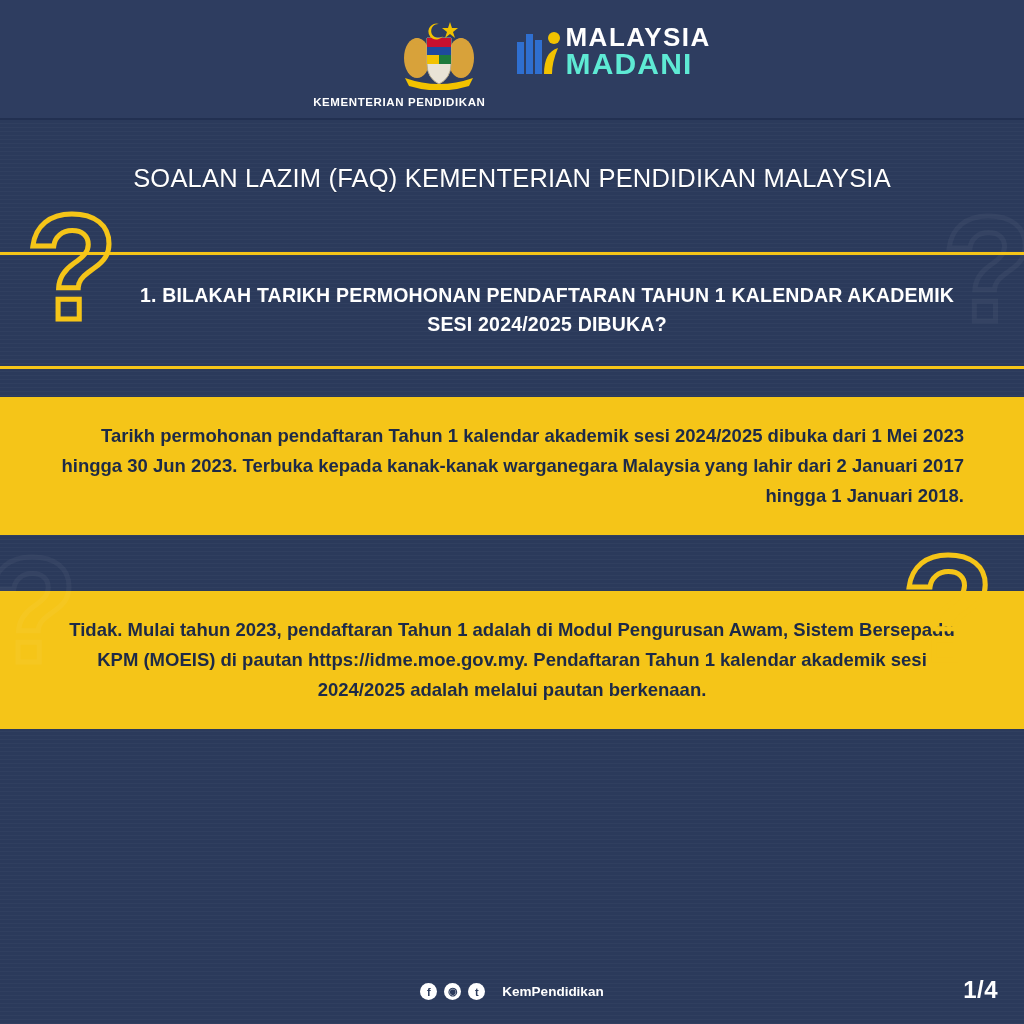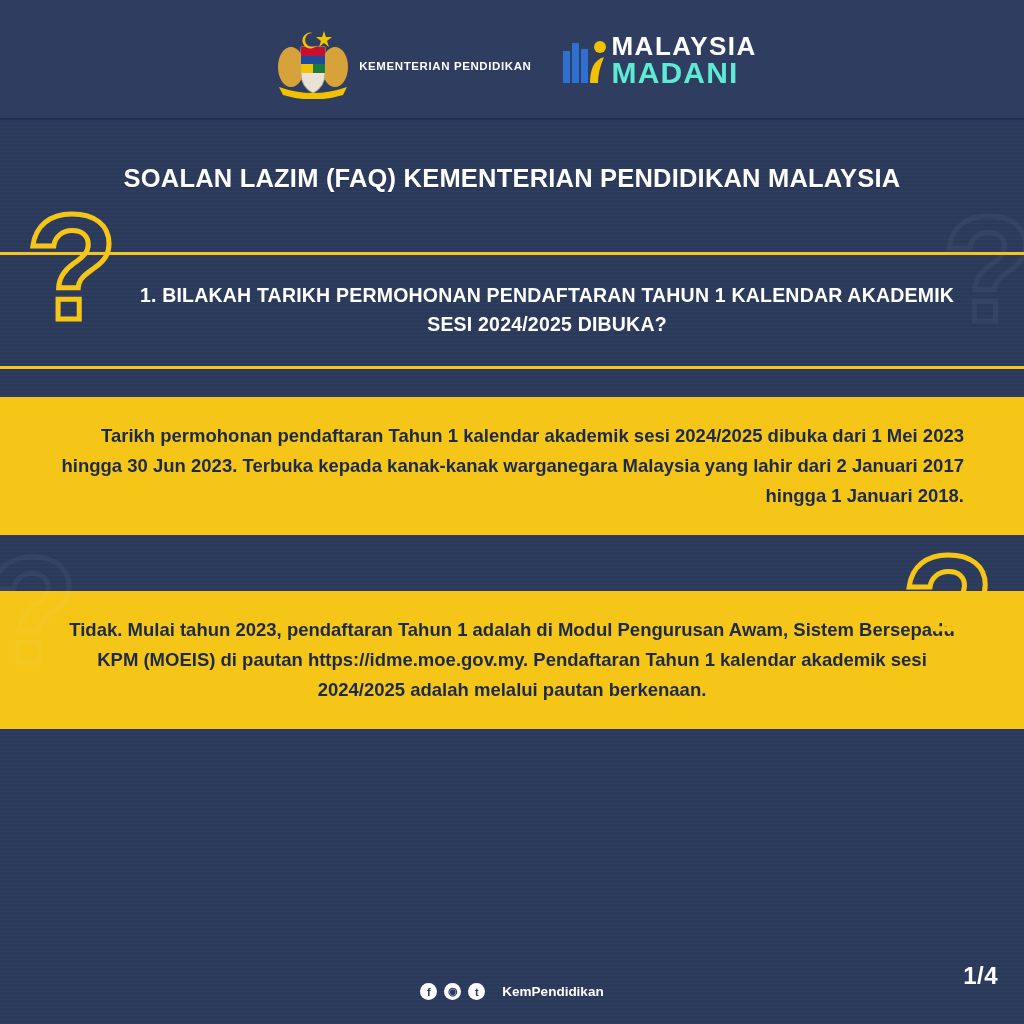--- a/index.html
+++ b/index.html
@@ -29,22 +29,22 @@
     justify-content: center;
     gap: 26px;
   }
   .header-inner {
     display: flex;
     align-items: flex-start;
     gap: 30px;
   }
   .crest-block {
     display: flex;
-    flex-direction: row;
-    align-items: center;
+    flex-direction: column;
+    align-items: flex-end;
     padding-top: 8px;
   }
   .crest {
     width: 92px; height: 72px;
     position: relative;
   }
   .crest svg { display: block; }
   .ministry-label {
     margin-top: 6px;
     color: #ffffff;
@@ -73,21 +73,21 @@
     letter-spacing: 1.2px;
   }
 
   
   .title-wrap {
     padding: 40px 40px 0 40px;
     text-align: center;
   }
   .title-line {
     color: #ffffff;
-    font-weight: bold;
+    font-weight: normal;
     font-size: 25.5px;
     letter-spacing: 0.2px;
     line-height: 1.42;
     text-shadow: 0 1px 0 rgba(0,0,0,0.25);
   }
 
   
   .qmark {
     position: absolute;
     font-size: 150px;
@@ -163,21 +163,21 @@
     font-size: 11px; font-weight: bold;
   }
   .handle {
     color: #ffffff;
     font-size: 13.5px;
     font-weight: bold;
     margin-left: 10px;
   }
   .page-num {
     position: absolute;
-    right: 26px; bottom: 34px;
+    right: 26px; bottom: 20px;
     color: #ffffff;
     font-size: 24px;
     font-weight: bold;
     letter-spacing: 0.5px;
   }
 </style>
 </head>
 <body>
 
 <div class="poster">

